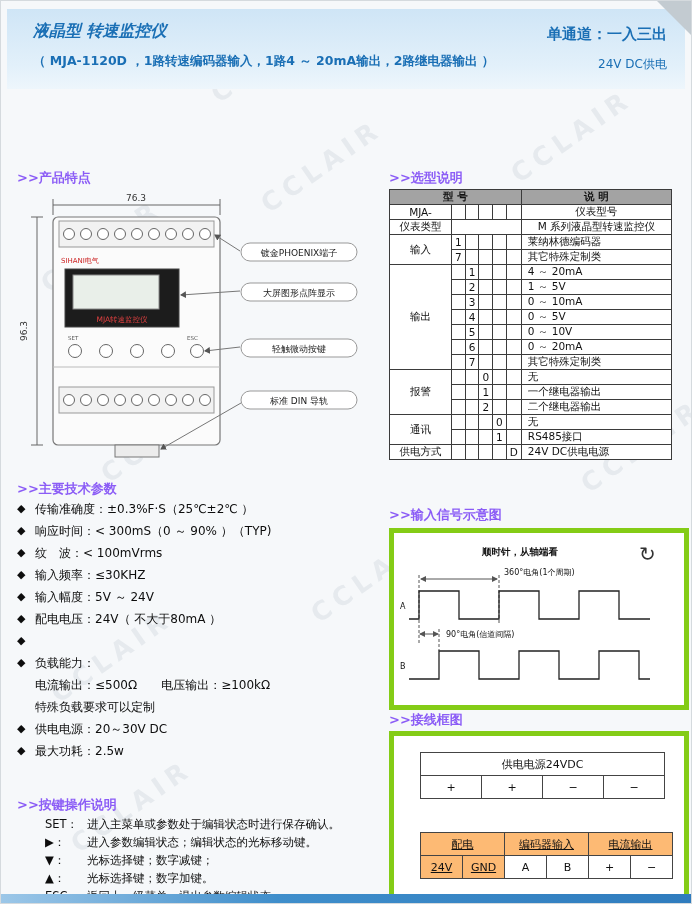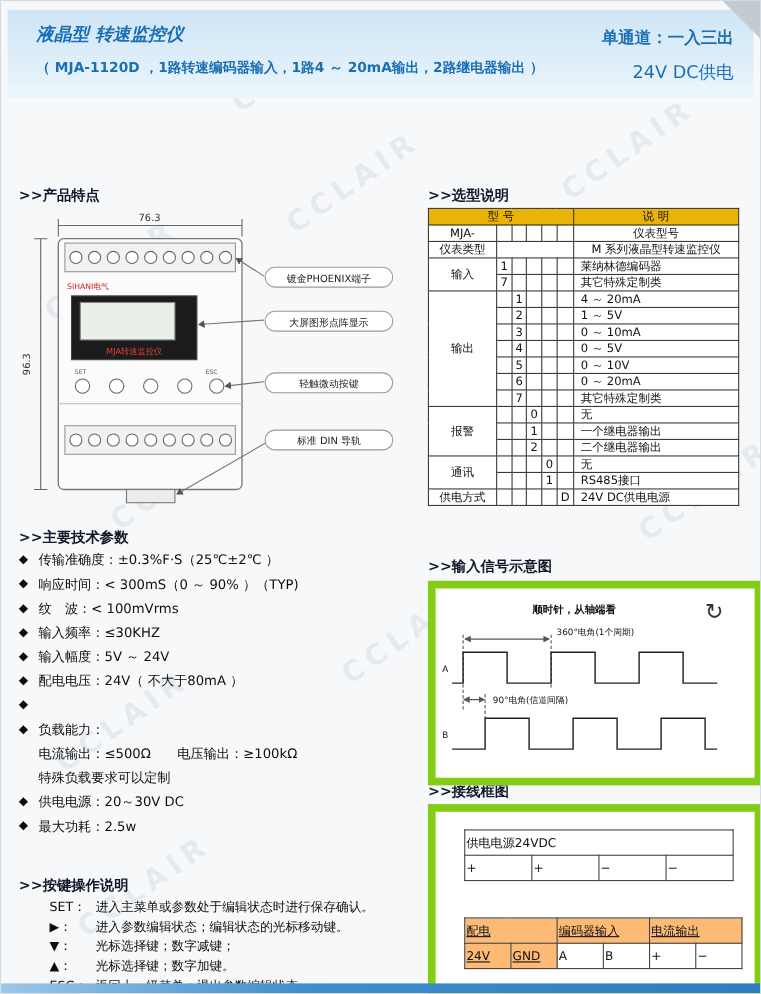--- a/index.html
+++ b/index.html
@@ -8,51 +8,51 @@
         border:1px solid #d5dade;box-sizing:border-box;}
   
   .wm{position:absolute;color:rgba(80,100,120,0.09);font-size:26px;font-weight:bold;
       letter-spacing:6px;transform:rotate(-35deg);pointer-events:none;white-space:nowrap;}
   
   .header{position:absolute;left:6px;top:8px;right:6px;height:80px;
           background:linear-gradient(180deg,#cfe5f6 0%,#e2f0fa 70%,#eef6fc 100%);}
   .hd-title{position:absolute;left:26px;top:12px;font-size:16px;font-weight:bold;color:#1a6fb5;font-style:italic;}
   .hd-channel{position:absolute;right:18px;top:16px;font-size:15px;font-weight:bold;color:#1a6fb5;}
   .hd-sub{position:absolute;left:26px;top:44px;font-size:12.5px;font-weight:bold;color:#1a6fb5;}
-  .hd-power{position:absolute;right:18px;top:47px;font-size:16px;color:#1a6fb5;}
+  .hd-power{position:absolute;right:18px;top:47px;font-size:12px;color:#1a6fb5;}
   .fold{position:absolute;top:0;right:0;width:0;height:0;
         border-top:34px solid #c3cbd1;border-left:34px solid transparent;}
   
   .intro{position:absolute;left:16px;top:96px;width:660px;font-size:12.5px;color:#101010;
          line-height:1.65;text-indent:2em;}
   
-  .sec-h{position:absolute;color:#0f172a;font-weight:bold;font-size:13px;}
+  .sec-h{position:absolute;color:#8b5cf6;font-weight:bold;font-size:13px;}
   
   .params{position:absolute;left:16px;top:500px;width:362px;font-size:12px;color:#0d0d0d;}
   .p-line{display:flex;margin-bottom:6px;line-height:16px;}
   .p-line .bullet{width:18px;flex:none;font-size:11px;}
   .p-sub{margin-left:18px;margin-bottom:6px;line-height:16px;}
   
   .keys{position:absolute;left:16px;top:816px;width:364px;font-size:11.5px;color:#0d0d0d;}
   .k-line{display:flex;margin-bottom:4px;line-height:14px;margin-left:28px;}
   .k-key{width:42px;flex:none;}
   
   .sel-wrap{position:absolute;left:388px;top:188px;}
   table.sel{border-collapse:collapse;background:#fff;}
   table.sel td{border:1px solid #3b3b3b;font-size:10.5px;color:#111;height:13px;
                padding:0 3px;text-align:center;white-space:nowrap;}
   table.sel .c-lbl{width:62px;} table.sel .c-code{width:12px;} table.sel .c-desc{width:150px;}
   table.sel td.desc{text-align:left;padding-left:6px;}
   table.sel td.ctr{}
-  table.sel tr.sel-head td{font-weight:normal;background:#eab308;}
-  
-  .panel{position:absolute;background:#fff;border:7px solid #84cc16;}
+  table.sel tr.sel-head td{font-weight:bold;background:#a3a3a3;}
+  
+  .panel{position:absolute;background:#fff;border:5px solid #84cc16;}
   
   table.wt{border-collapse:collapse;position:absolute;}
-  table.wt td{border:1px solid #444;font-size:11px;height:20px;color:#111;}
+  table.wt td{border:1px solid #444;text-align:center;font-size:11px;height:20px;color:#111;}
   table.wt td.w4{width:58px;} table.wt td.w6{width:39px;}
   table.wt td.shade{background:#fdba74;text-decoration:underline;}
   
   .figure{position:absolute;left:14px;top:190px;}
   
   .footer{position:absolute;left:0;right:0;bottom:0;height:9px;
           background:linear-gradient(90deg,#9cc7e8,#3f8ecb 40%,#2f7cbe);}
   svg text{font-family:"DejaVu Sans","Liberation Sans",sans-serif;}
 </style>
 </head>

